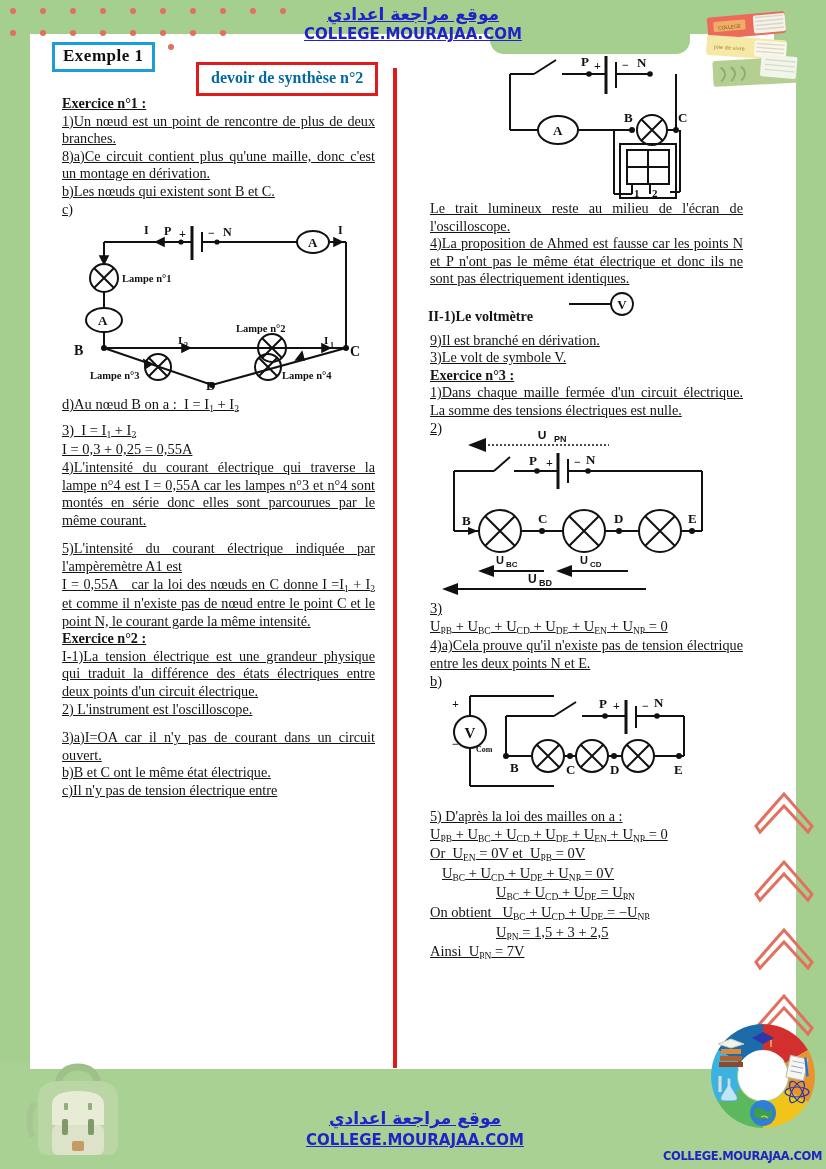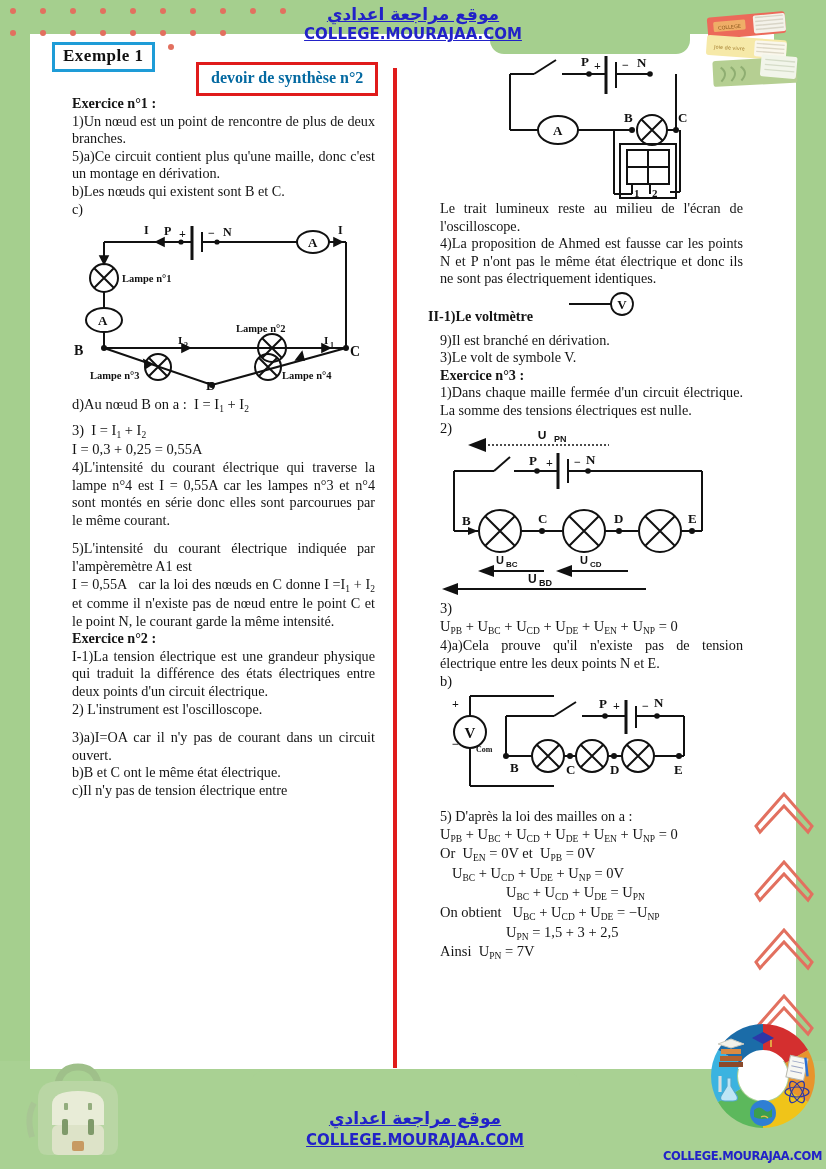--- a/index.html
+++ b/index.html
@@ -129,21 +129,21 @@
   .col {
     position: absolute;
     font-size: 14.2px;
     line-height: 17.6px;
     color: #141414;
     text-align: justify;
   }
   .col-left { left: 60px; top: 95px; width: 315px; }
   .col-right { left: 428px; top: 200px; width: 315px; }
 
-  .col p { margin: 0 0 0 12px; }
+  .col p { margin: 0 0 0 2px; text-decoration: underline; }
   .hd { font-weight: bold; margin-top: 20px; }
   .eq { text-align: left; margin: 2px 0; font-size: 14.5px; }
   .eq.ind { padding-left: 12px; }
   .eq.ind2 { padding-left: 66px; }
   .gap { height: 11px; }
   .gap-sm { height: 6px; }
   sub { font-size: 9.5px; vertical-align: baseline; position: relative; top: 3px; }
 
   
   .fig { display: block; }
@@ -338,21 +338,21 @@
       <rect x="70" y="44" width="4" height="7" rx="1" fill="#93ad7e"></rect>
       <rect x="54" y="82" width="12" height="10" rx="2" fill="#c79a62"></rect>
       <path d="M16 44 q-8 14 -2 34" fill="none" stroke="#a8c694" stroke-width="6"></path>
     </svg>
   </div>
 
   <div class="col col-left">
 
     <p class="hd">Exercice n°1 :</p>
     <p>1)Un nœud est un point de rencontre de plus de deux branches.</p>
-    <p>5)a)Ce circuit contient plus qu'une maille, donc c'est un montage en dérivation.</p>
+    <p>8)a)Ce circuit contient plus qu'une maille, donc c'est un montage en dérivation.</p>
     <p>b)Les nœuds qui existent sont B et C.</p>
     <p>c)</p>
 
     <div style="margin:2px 0 6px 0;">
       <svg class="fig" width="300" height="170" viewBox="0 0 300 170">
         <g stroke="#111" stroke-width="2" fill="none">
 
           <path d="M44 22 H120"></path>
           <path d="M158 22 H238"></path>
           <path d="M268 22 H286"></path>

